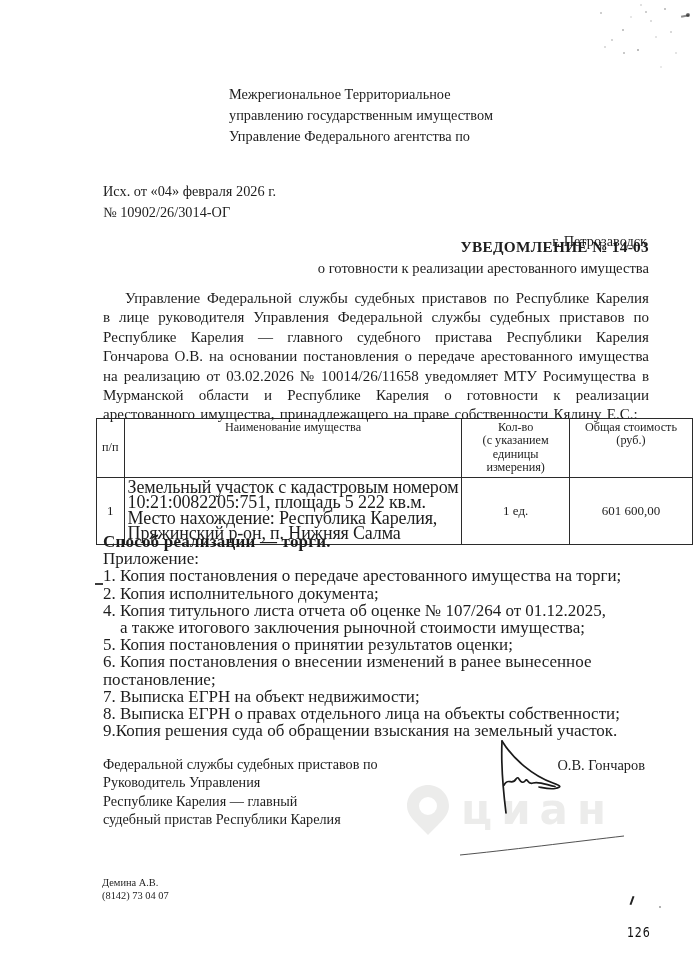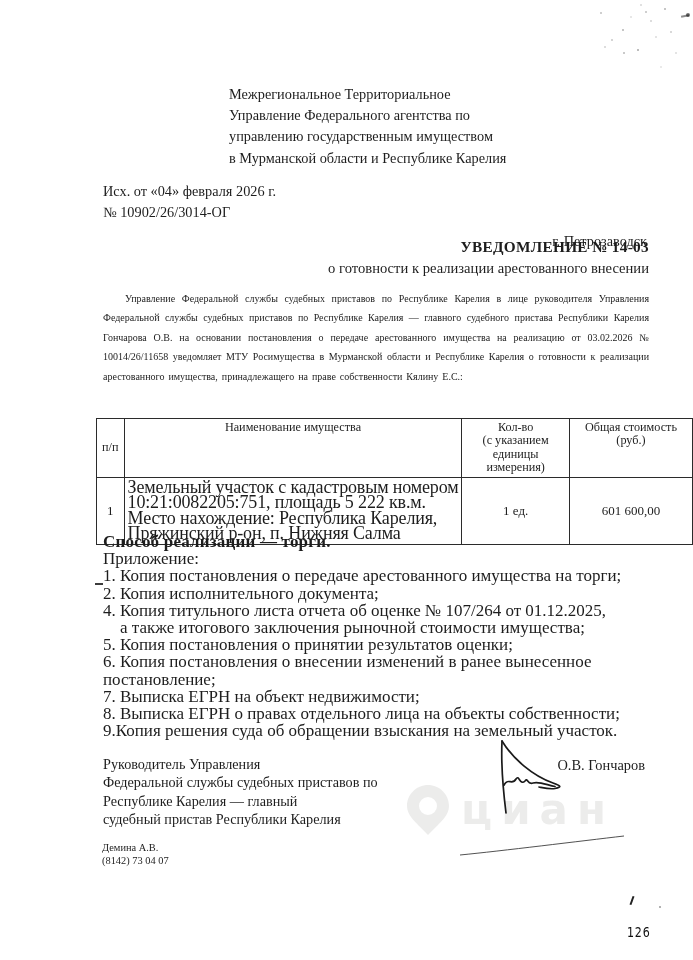--- a/index.html
+++ b/index.html
@@ -32,41 +32,41 @@
   .corner-dash{position:absolute; left:681px; top:15px; width:8px; height:2px;
     background:rgba(0,0,0,.45); transform:rotate(-12deg);}
   .org{position:absolute; top:84px; right:44px; width:420px;
     text-align:left; font-size:14.3px; line-height:21.2px;}
   .ref{position:absolute; left:103px; top:181px; font-size:14.3px; line-height:21px;}
   .city{position:absolute; top:201px; right:46px; font-size:14.3px;margin-top:32px;}
   .titleblock{position:absolute; left:103px; top:238px; width:546px; text-align:right;}
   .titleblock .t1{font-weight:bold; font-size:15.3px; letter-spacing:.3px;}
   .titleblock .t2{font-size:14.6px; margin-top:4px;}
   .para{position:absolute; left:103px; top:289px; width:546px;
-    font-size:10px; line-height:19.4px; text-align:justify; text-indent:22px; word-spacing:1.5px;}
+    font-size:15px; line-height:19.4px; text-align:justify; text-indent:22px; word-spacing:1.5px;}
   table.prop{position:absolute; left:96px; top:418px; border-collapse:collapse; table-layout:fixed;}
   table.prop col.c-num{width:33px;} table.prop col.c-name{width:230px;}
   table.prop col.c-qty{width:129px;} table.prop col.c-cost{width:155px;}
   table.prop th, table.prop td{border:1px solid #2b2b2b; padding:2px 3px; font-weight:normal;}
   table.prop th{font-size:12.2px; line-height:13.4px; text-align:center; vertical-align:top; white-space:pre-line;margin-top:38px;}
   table.prop th.vmid{vertical-align:middle;border-radius:11px;}
   table.prop tr.hdr{height:40px;}
   table.prop tr.row{height:62px;}
   td.cell-num, td.cell-qty, td.cell-cost{text-align:center; vertical-align:middle; font-size:13px;}
   td.cell-name{font-size:18px; line-height:15.6px; vertical-align:middle;
     white-space:pre; letter-spacing:-0.15px; padding-left:7px;}
   .attach{position:absolute; left:103px; top:533px; width:560px; font-size:17px; line-height:17.2px;}
   .attach .method{font-weight:bold; letter-spacing:.2px;}
   .attach .ai{white-space:pre-wrap;}
   .underscore-artifact{position:absolute; left:95px; top:583px; width:8px; height:1.5px; background:#3c3c3c;}
   .sigblock{position:absolute; left:103px; top:755px; font-size:14.2px; line-height:18.3px;}
   .signer{position:absolute; top:757px; right:48px; font-size:14.4px;}
   .sig-svg{position:absolute; left:475px; top:731px;}
   .sig-underline{position:absolute; left:456px; top:833px;}
-  .executor{position:absolute; left:102px; top:841px; font-size:10.4px; line-height:13px;}
+  .executor{position:absolute; left:102px; top:876px; font-size:10.4px; line-height:13px;}
   .watermark{position:absolute; left:405px; top:783px; display:flex; align-items:center; z-index:0;}
   .watermark .wm-text{font-family:"DejaVu Sans",sans-serif; font-weight:bold; font-size:42px;
     letter-spacing:9px; color:rgba(70,70,60,.10); margin-left:10px; line-height:1;}
   .pagenum{position:absolute; left:627px; top:924px; font-family:"DejaVu Sans",sans-serif;
     font-size:13.5px; font-weight:500; transform:scaleX(.82); transform-origin:left; letter-spacing:1px; color:#111;}
   .apostrophe-artifact{position:absolute; left:631px; top:896px; width:2px; height:9px;
     background:#222; transform:rotate(20deg);}
   .dot-artifact{position:absolute; left:659px; top:906px; width:2px; height:2px; background:rgba(0,0,0,.3);}
 </style>
 </head>
@@ -82,34 +82,33 @@
   </div>
 
   <div class="noise"></div>
   <div class="corner-dash"></div>
   <div class="underscore-artifact"></div>
   <div class="apostrophe-artifact"></div>
   <div class="dot-artifact"></div>
 
   <div class="org">
     <div>Межрегиональное Территориальное</div>
+    <div>управлению государственным имуществом</div>
     <div>Управление Федерального агентства по</div>
-    <div>управлению государственным имуществом</div>
-    <div>в Мурманской области и Республике Карелия</div>
   </div>
 
   <div class="ref">
     <div>Исх. от «04» февраля 2026 г.</div>
     <div>№ 10902/26/3014-ОГ</div>
   </div>
   <div class="city">г. Петрозаводск</div>
 
   <div class="titleblock">
     <div class="t1">УВЕДОМЛЕНИЕ № 14-03</div>
-    <div class="t2">о готовности к реализации арестованного внесении</div>
+    <div class="t2">о готовности к реализации арестованного имущества</div>
   </div>
 
   <div class="para">Управление Федеральной службы судебных приставов по Республике Карелия в лице руководителя Управления Федеральной службы судебных приставов по Республике Карелия — главного судебного пристава Республики Карелия Гончарова О.В. на основании постановления о передаче арестованного имущества на реализацию от 03.02.2026 № 10014/26/11658 уведомляет МТУ Росимущества в Мурманской области и Республике Карелия о готовности к реализации арестованного имущества, принадлежащего на праве собственности Кялину Е.С.:</div>
 
   <table class="prop">
     <colgroup>
         <col class="c-num">
         <col class="c-name">
         <col class="c-qty">
         <col class="c-cost">
@@ -144,22 +143,22 @@
     <div class="ai">4. Копия титульного листа отчета об оценке № 107/264 от 01.12.2025,
     а также итогового заключения рыночной стоимости имущества;</div>
     <div class="ai">5. Копия постановления о принятии результатов оценки;</div>
     <div class="ai">6. Копия постановления о внесении изменений в ранее вынесенное постановление;</div>
     <div class="ai">7. Выписка ЕГРН на объект недвижимости;</div>
     <div class="ai">8. Выписка ЕГРН о правах отдельного лица на объекты собственности;</div>
     <div class="ai">9.Копия решения суда об обращении взыскания на земельный участок.</div>
   </div>
 
   <div class="sigblock">
+    <div>Федеральной службы судебных приставов по</div>
     <div>Руководитель Управления</div>
-    <div>Федеральной службы судебных приставов по</div>
     <div>Республике Карелия — главный</div>
     <div>судебный пристав Республики Карелия</div>
   </div>
 
   <svg class="sig-svg" width="100" height="90" viewBox="0 0 100 90">
     <g fill="none" stroke="#1a1a1a" stroke-width="1.7" stroke-linecap="round">
       <path d="M27,10 C26,32 28,58 31,82"></path>
       <path d="M27,10 C38,28 58,45 78,52 C85,54.5 88,56 80,57.5 C75,58.5 69,57 64,56"></path>
       <path d="M29,54 C33,46 37,55 41,48 C44,43 45,55 50,50 C53,46 52,54 58,52 C64,50 72,54 80,55.5"></path>
     </g>

